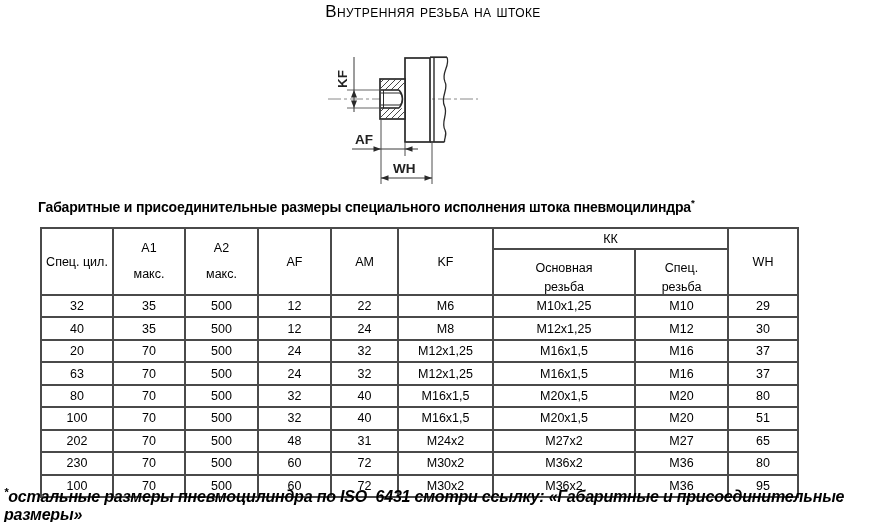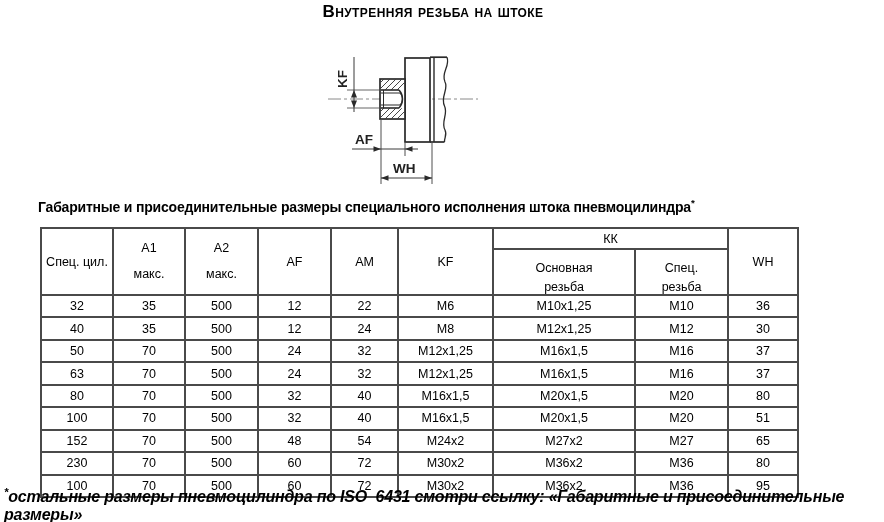--- a/index.html
+++ b/index.html
@@ -2,21 +2,21 @@
 <html><head>
 <meta charset="utf-8">
 <style>
   html,body{margin:0;padding:0;background:#ffffff;}
   body{
     width:884px;height:522px;position:relative;overflow:hidden;
     font-family:"Liberation Sans","DejaVu Sans",sans-serif;color:#000;
   }
   .page-title{
     position:absolute;top:2px;left:0;width:866px;text-align:center;
-    font-size:17px;font-weight:bold;font-variant:small-caps;font-variant-caps:small-caps;
+    font-size:17px;font-weight:normal;font-variant:small-caps;font-variant-caps:small-caps;
     letter-spacing:0.4px;
   }
   .drawing{position:absolute;left:320px;top:40px;width:200px;height:155px;}
   .drawing text{font-family:"Liberation Sans","DejaVu Sans",sans-serif;font-size:13.5px;font-weight:600;fill:#222;}
   .section-heading{
     position:absolute;left:38px;top:197px;width:830px;
     font-size:14px;font-weight:bold;letter-spacing:-0.2px;white-space:nowrap;
   }
   .section-heading sup{font-size:0.7em;}
   .dim-table-wrap{position:absolute;left:40px;top:227px;}
@@ -168,35 +168,35 @@
     <tbody>
         <tr>
           <td>32</td>
           <td>35</td>
           <td>500</td>
           <td>12</td>
           <td>22</td>
           <td>М6</td>
           <td>М10х1,25</td>
           <td>М10</td>
-          <td>36</td>
+          <td>29</td>
         </tr>
         <tr>
           <td>40</td>
           <td>35</td>
           <td>500</td>
           <td>12</td>
           <td>24</td>
           <td>М8</td>
           <td>М12х1,25</td>
           <td>М12</td>
           <td>30</td>
         </tr>
         <tr>
-          <td>50</td>
+          <td>20</td>
           <td>70</td>
           <td>500</td>
           <td>24</td>
           <td>32</td>
           <td>М12х1,25</td>
           <td>М16х1,5</td>
           <td>М16</td>
           <td>37</td>
         </tr>
         <tr>
@@ -226,25 +226,25 @@
           <td>70</td>
           <td>500</td>
           <td>32</td>
           <td>40</td>
           <td>М16х1,5</td>
           <td>М20х1,5</td>
           <td>М20</td>
           <td>51</td>
         </tr>
         <tr>
-          <td>152</td>
+          <td>202</td>
           <td>70</td>
           <td>500</td>
           <td>48</td>
-          <td>54</td>
+          <td>31</td>
           <td>М24х2</td>
           <td>М27х2</td>
           <td>М27</td>
           <td>65</td>
         </tr>
         <tr>
           <td>230</td>
           <td>70</td>
           <td>500</td>
           <td>60</td>

